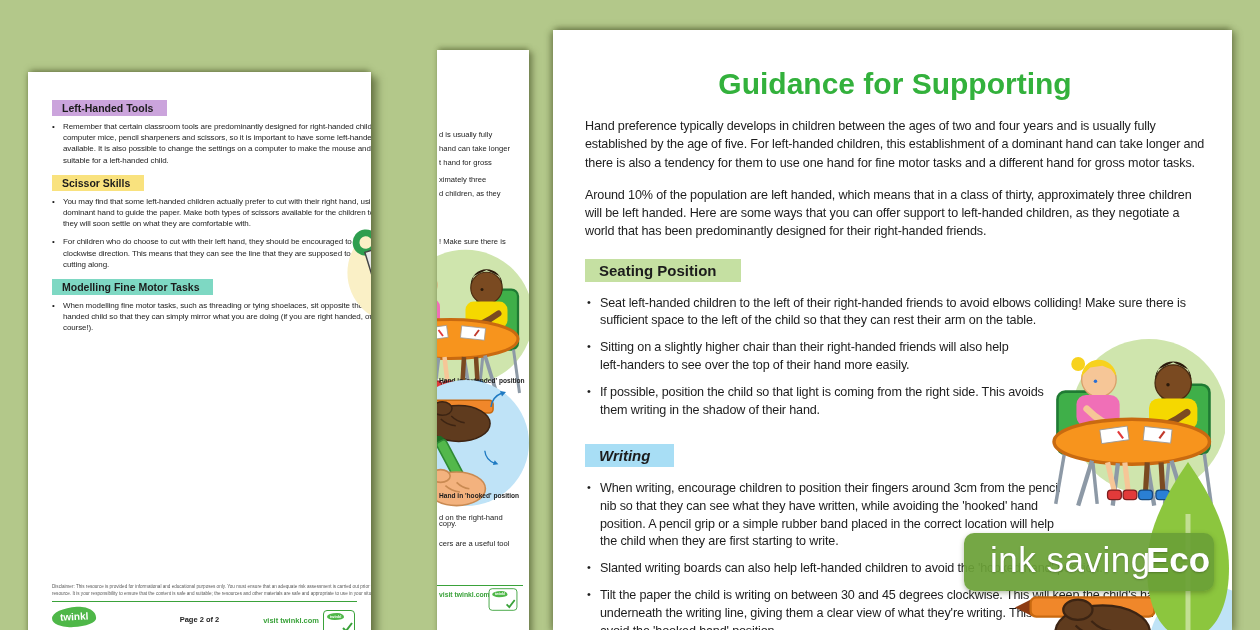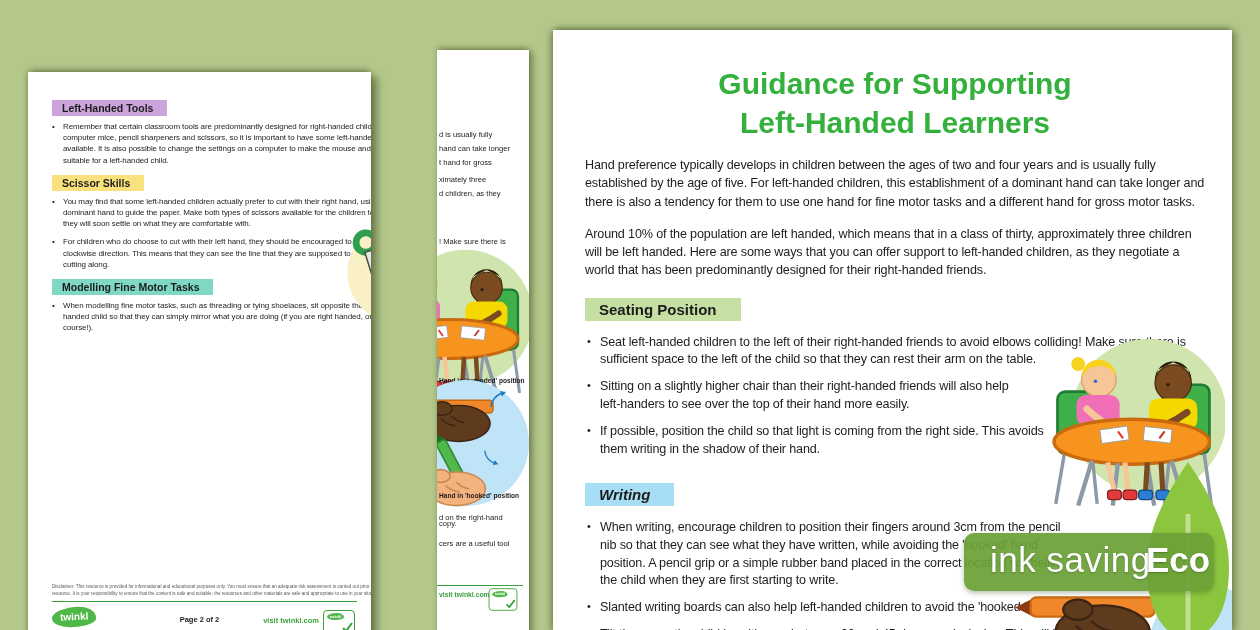--- a/index.html
+++ b/index.html
@@ -266,21 +266,20 @@
       <svg width="12" height="12" viewBox="0 0 12 12">
           <path d="M2 7 l3 3 l6 -8" stroke="#3aa23a" stroke-width="2" fill="none"></path>
         </svg>
     </div>
   </div>
 
   <div class="page page-right">
     <div class="p1-content">
       <h1 class="p1-title">
         <span>Guidance for Supporting</span><br>
-        <span>Left-Handed Learners</span>
       </h1>
       <p class="p1-para">Hand preference typically develops in children between the ages of two and four years and is usually fully established by the age of five. For left-handed children, this establishment of a dominant hand can take longer and there is also a tendency for them to use one hand for fine motor tasks and a different hand for gross motor tasks.</p>
       <p class="p1-para">Around 10% of the population are left handed, which means that in a class of thirty, approximately three children will be left handed. Here are some ways that you can offer support to left-handed children, as they negotiate a world that has been predominantly designed for their right-handed friends.</p>
 
       <div>
         <div class="p1-heading hl-green">Seating Position</div>
         <div class="p1-bullet">
           <span class="dot">•</span>
           <span>Seat left-handed children to the left of their right-handed friends to avoid elbows colliding! Make sure there is sufficient space to the left of the child so that they can rest their arm on the table.</span>
         </div>

